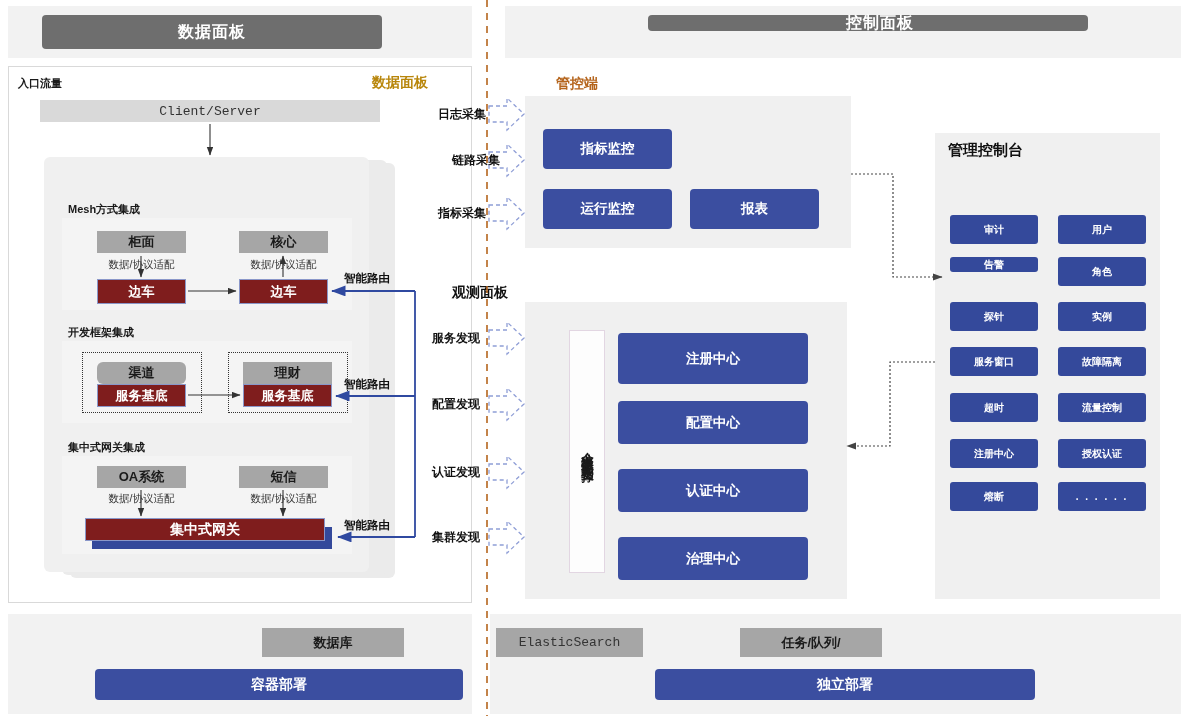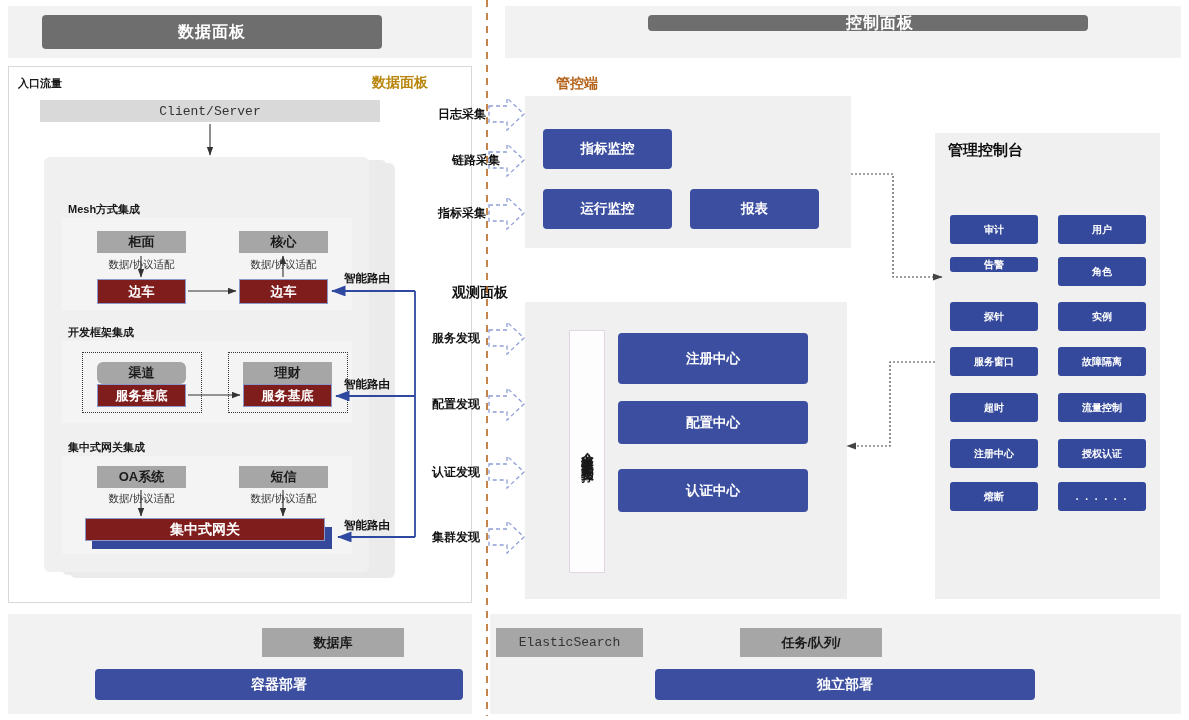--- a/index.html
+++ b/index.html
@@ -164,20 +164,21 @@
   <div class="abs blue-btn" style="left:543px;top:189px;width:129px;height:40px;">运行监控</div>
   <div class="abs blue-btn" style="left:690px;top:189px;width:129px;height:40px;">报表</div>
 
   <div class="abs panel-inner" style="left:525px;top:302px;width:322px;height:297px;"></div>
 
   <div class="abs vert-text" style="left:569px;top:330px;width:36px;height:243px;">企业级微服务架构支撑</div>
 
   <div class="abs blue-btn" style="left:618px;top:333px;width:190px;height:51px;">注册中心</div>
   <div class="abs blue-btn" style="left:618px;top:401px;width:190px;height:43px;">配置中心</div>
   <div class="abs blue-btn" style="left:618px;top:469px;width:190px;height:43px;">认证中心</div>
+  <div class="abs blue-btn" style="left:618px;top:537px;width:190px;height:43px;">治理中心</div>
 
   <div class="abs panel-inner" style="left:935px;top:133px;width:225px;height:466px;"></div>
   <div class="abs console-title" style="left:948px;top:141px;">管理控制台</div>
 
   <div class="abs blue-btn-sq" style="left:950px;top:215px;width:88px;height:29px;">审计</div>
   <div class="abs blue-btn-sq" style="left:1058px;top:215px;width:88px;height:29px;">用户</div>
 
   <div class="abs blue-btn-sq" style="left:950px;top:257px;width:88px;height:15px;">告警</div>
   <div class="abs blue-btn-sq" style="left:1058px;top:257px;width:88px;height:29px;">角色</div>
 

